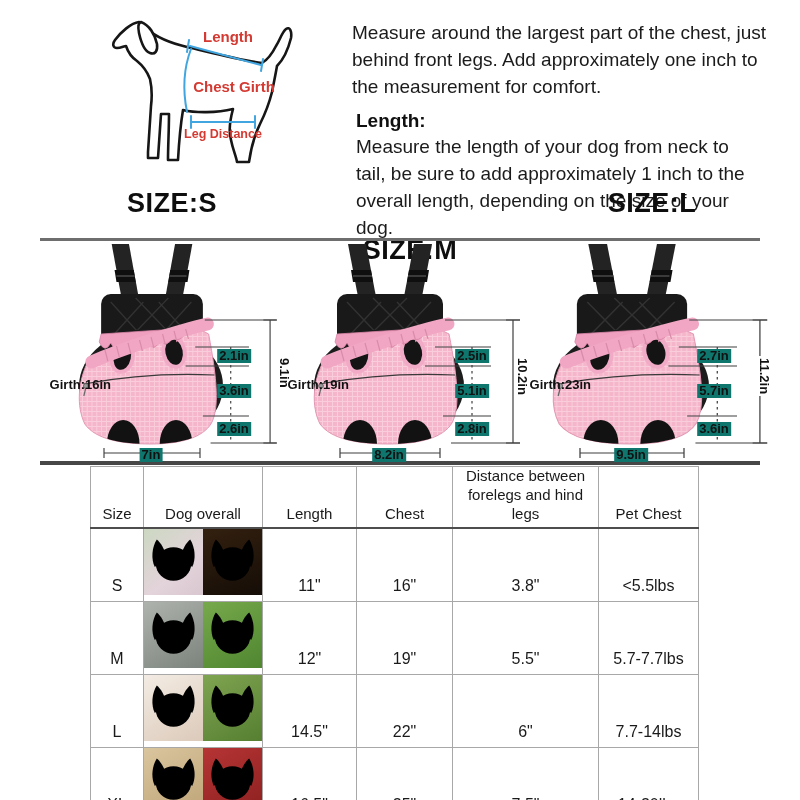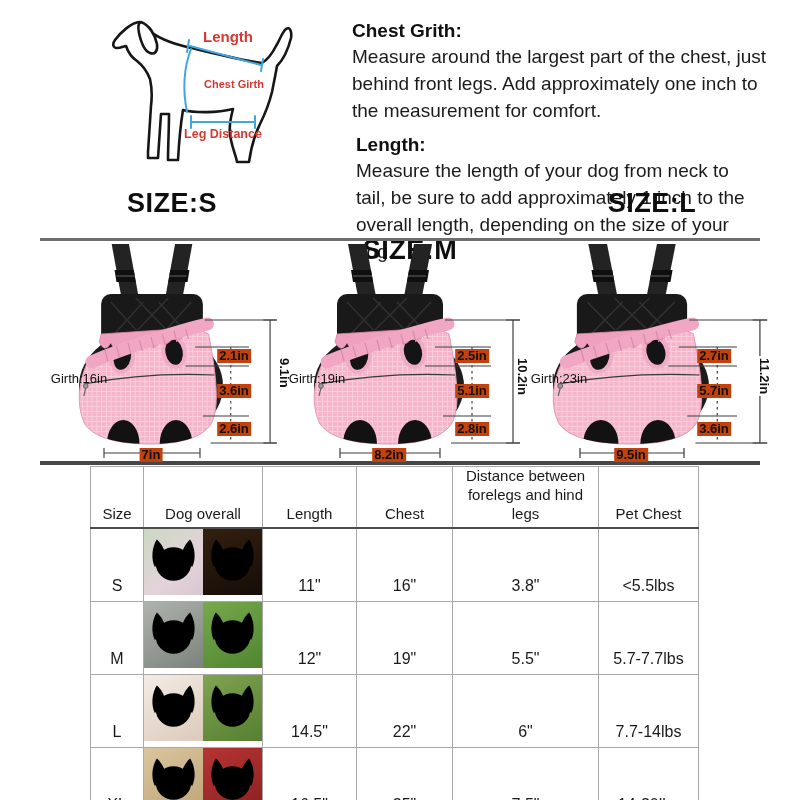--- a/index.html
+++ b/index.html
@@ -4,21 +4,21 @@
 <style>
   html,body{margin:0;padding:0;background:#fff;}
   body{font-family:"Liberation Sans","DejaVu Sans",sans-serif;color:#1a1a1a;}
   #stage{position:relative;width:800px;height:800px;background:#fff;overflow:hidden;}
 
   
   #dog-sketch{position:absolute;left:95px;top:10px;width:215px;height:162px;}
   #dog-sketch svg{position:absolute;inset:0;}
   .sketch-label{position:absolute;color:#d43a32;font-weight:bold;white-space:nowrap;transform:translateX(-50%);}
   .lab-length{left:133px;top:18px;font-size:15px;}
-  .lab-girth{left:139px;top:68px;font-size:11px;text-align:right;}
+  .lab-girth{left:139px;top:68px;font-size:15px;text-align:right;}
   .lab-leg{left:128px;top:117px;font-size:12.5px;}
 
   #guide-text{position:absolute;left:352px;top:20px;width:432px;}
   .guide-h{font-size:19px;font-weight:bold;color:#101010;margin:0 0 2px 0;}
   .guide-p{font-size:19px;line-height:1.42;margin:0 0 9px 0;color:#1b1b1b;}
   .p-chest{max-width:414px;}
   .p-length{max-width:392px;margin-left:4px;}
   .h-length{margin-left:4px;}
 
   
@@ -30,27 +30,27 @@
   .hbar{position:absolute;left:40px;width:720px;background:#6e6e6e;}
   #bar-top{top:238px;height:3px;}
   #bar-bottom{top:461px;height:4px;background:#474747;}
 
   
   .diagram{position:absolute;top:244px;width:250px;height:218px;}
   #diagram-s{left:47px;}
   #diagram-m{left:285px;}
   #diagram-l{left:527px;}
   .diagram svg.bagsvg{position:absolute;inset:0;}
-  .dimlab{position:absolute;font-size:13px;font-weight:600;color:#111;background:#c2410c;padding:0 2px;white-space:nowrap;transform:translateX(-50%);line-height:14px;}
+  .dimlab{position:absolute;font-size:13px;font-weight:600;color:#111;background:#0f766e;padding:0 2px;white-space:nowrap;transform:translateX(-50%);line-height:14px;}
   .lab-d1{left:187px;top:105px;}
   .lab-d2{left:187px;top:140px;}
   .lab-d3{left:187px;top:178px;}
   .lab-w{left:104px;top:204px;text-align:center;}
   .lab-h{position:absolute;left:230px;top:112px;font-size:13px;font-weight:600;color:#111;writing-mode:vertical-rl;text-orientation:mixed;background:#fff;padding:2px 0;transform:none;}
-  .lab-girthsize{position:absolute;left:0;top:127px;width:64px;text-align:center;font-size:13px;font-weight:400;color:#111;white-space:nowrap;}
+  .lab-girthsize{position:absolute;left:0;top:133px;width:64px;text-align:right;font-size:13px;font-weight:700;color:#111;white-space:nowrap;}
 
   
   #size-table{position:absolute;left:90px;top:466px;border-collapse:collapse;table-layout:fixed;}
   #size-table th,#size-table td{border:1px solid #a8a8a8;text-align:center;vertical-align:bottom;font-weight:400;padding:0 0 6px 0;background:#fff;}
   #size-table thead th{height:41px;font-size:15px;line-height:1.25;border-bottom:2px solid #4d4d4d;padding-bottom:4px;}
   #size-table tbody td{height:59px;font-size:16px;}
   #size-table .col-size{width:52px;}
   #size-table .col-breeds{width:118px;}
   #size-table .col-length{width:93px;}
   #size-table .col-chest{width:95px;}
@@ -167,21 +167,20 @@
         <path d="M96,112 H160"></path>
         <path d="M96,106 V118 M160,106 V118"></path>
       </g>
     </svg>
     <span class="sketch-label lab-length">Length</span>
     <span class="sketch-label lab-girth">Chest Girth</span>
     <span class="sketch-label lab-leg">Leg Distance</span>
   </div>
 
   <div id="guide-text">
-    <div class="guide-h">Chest Grith:</div>
     <p class="guide-p p-chest">Measure around the largest part of the chest, just behind front legs. Add approximately one inch to the measurement for comfort.</p>
     <div class="guide-h h-length">Length:</div>
     <p class="guide-p p-length">Measure the length of your dog from neck to tail, be sure to add approximately 1 inch to the overall length, depending on the size of your dog.</p>
   </div>
 
   <span class="size-title" id="size-title-s">SIZE:S</span>
   <span class="size-title" id="size-title-m">SIZE:M</span>
   <span class="size-title" id="size-title-l">SIZE:L</span>
 
   <div class="hbar" id="bar-top"></div>

